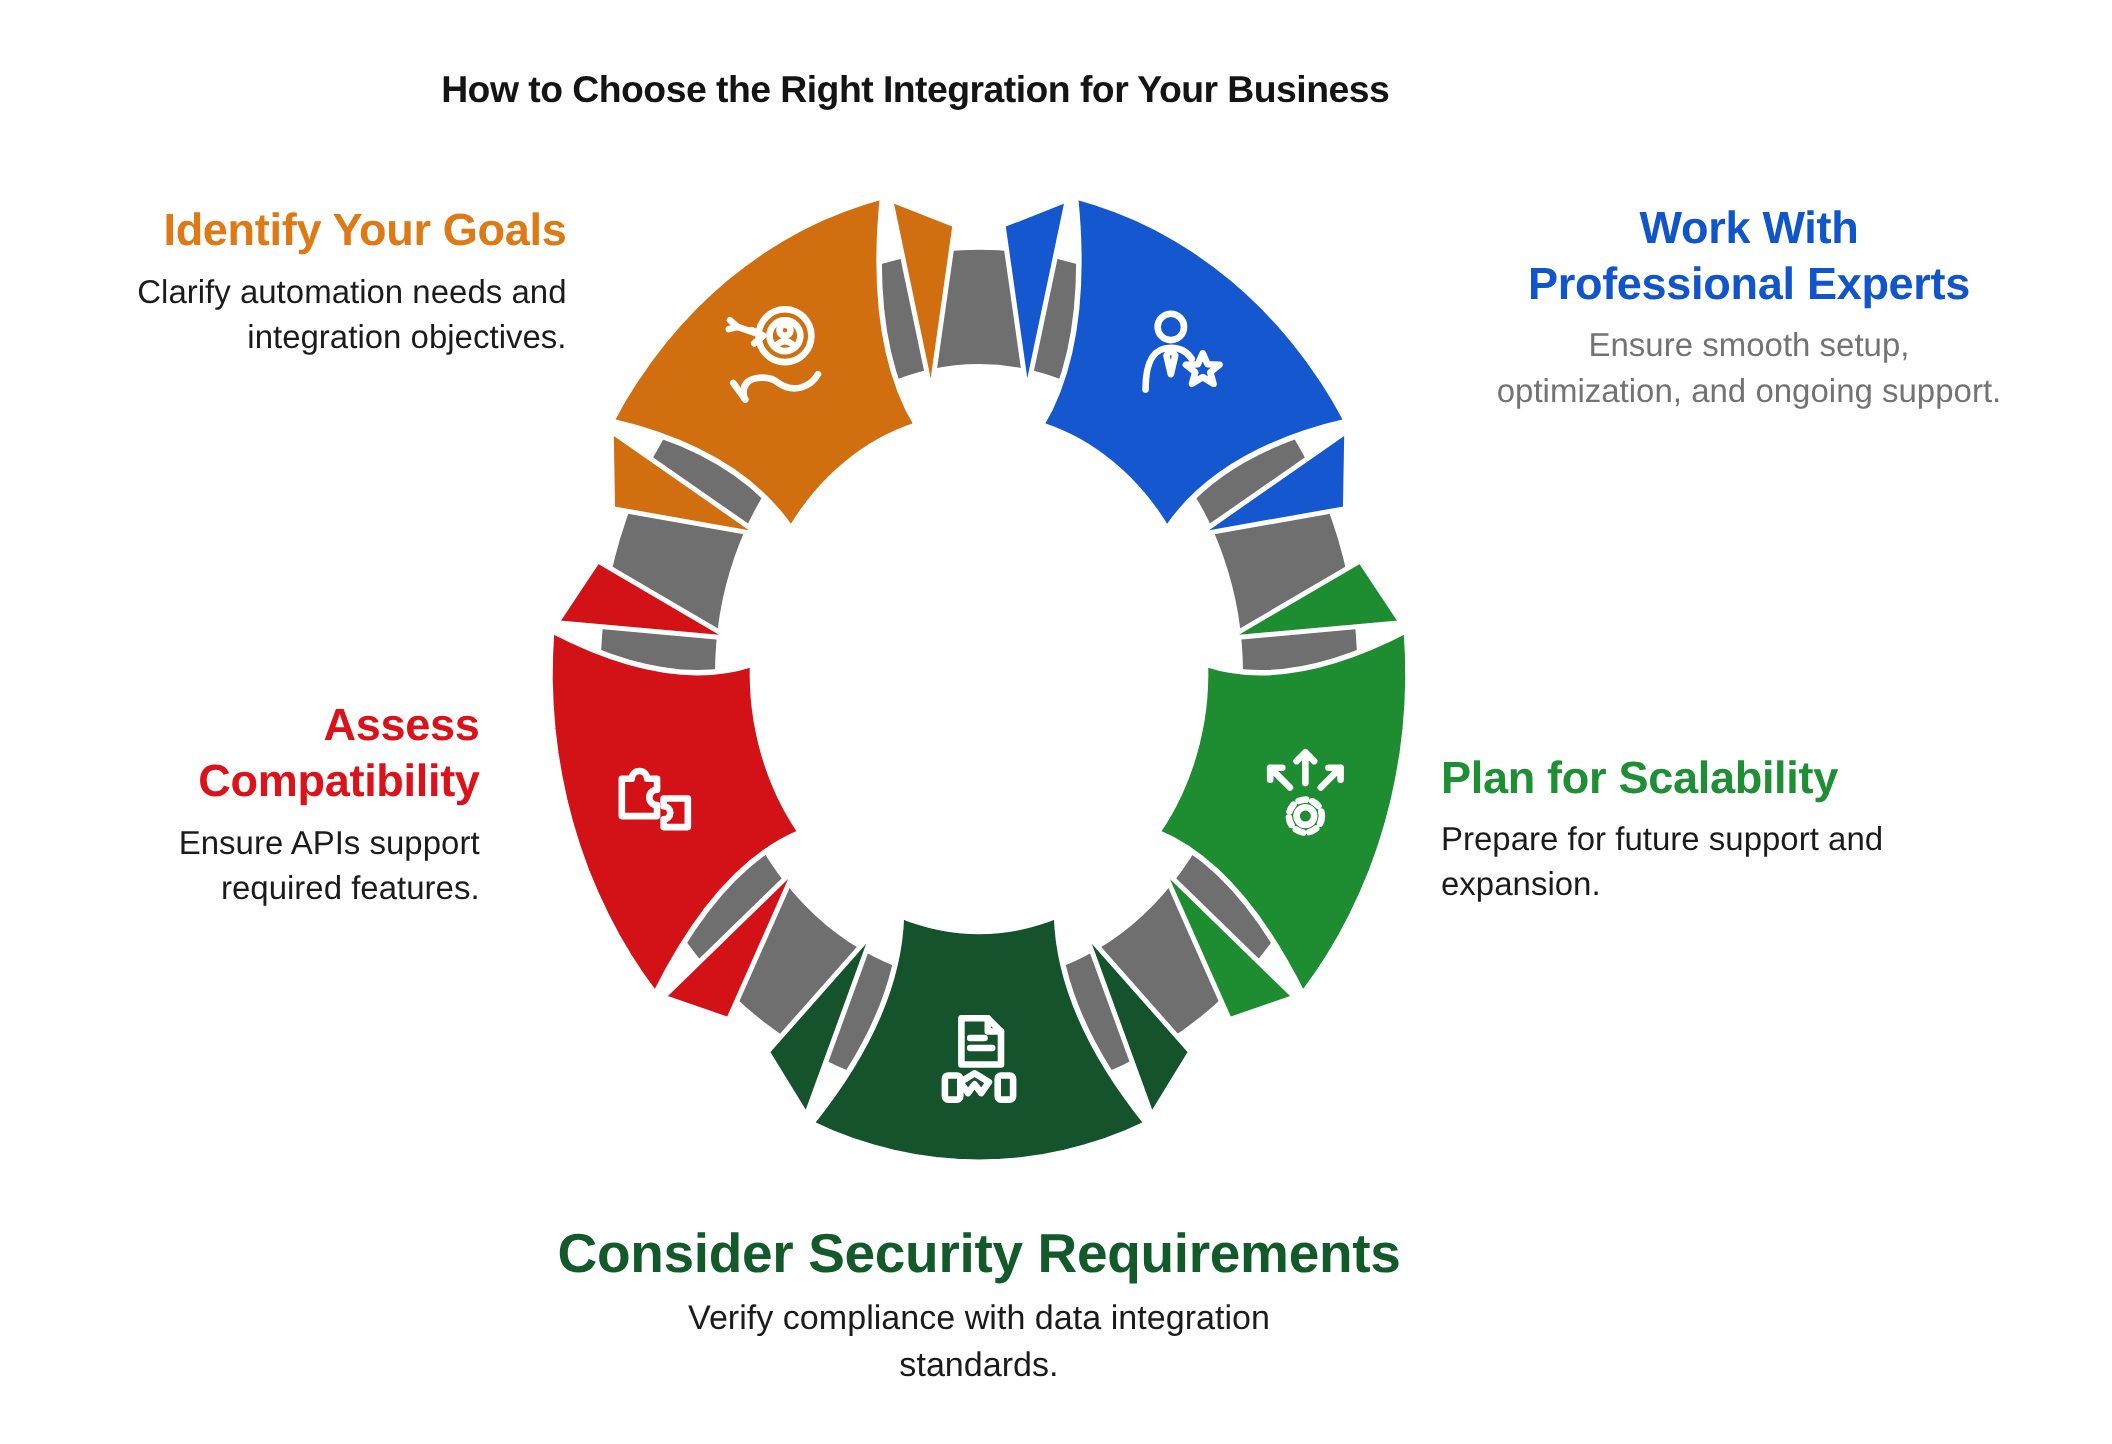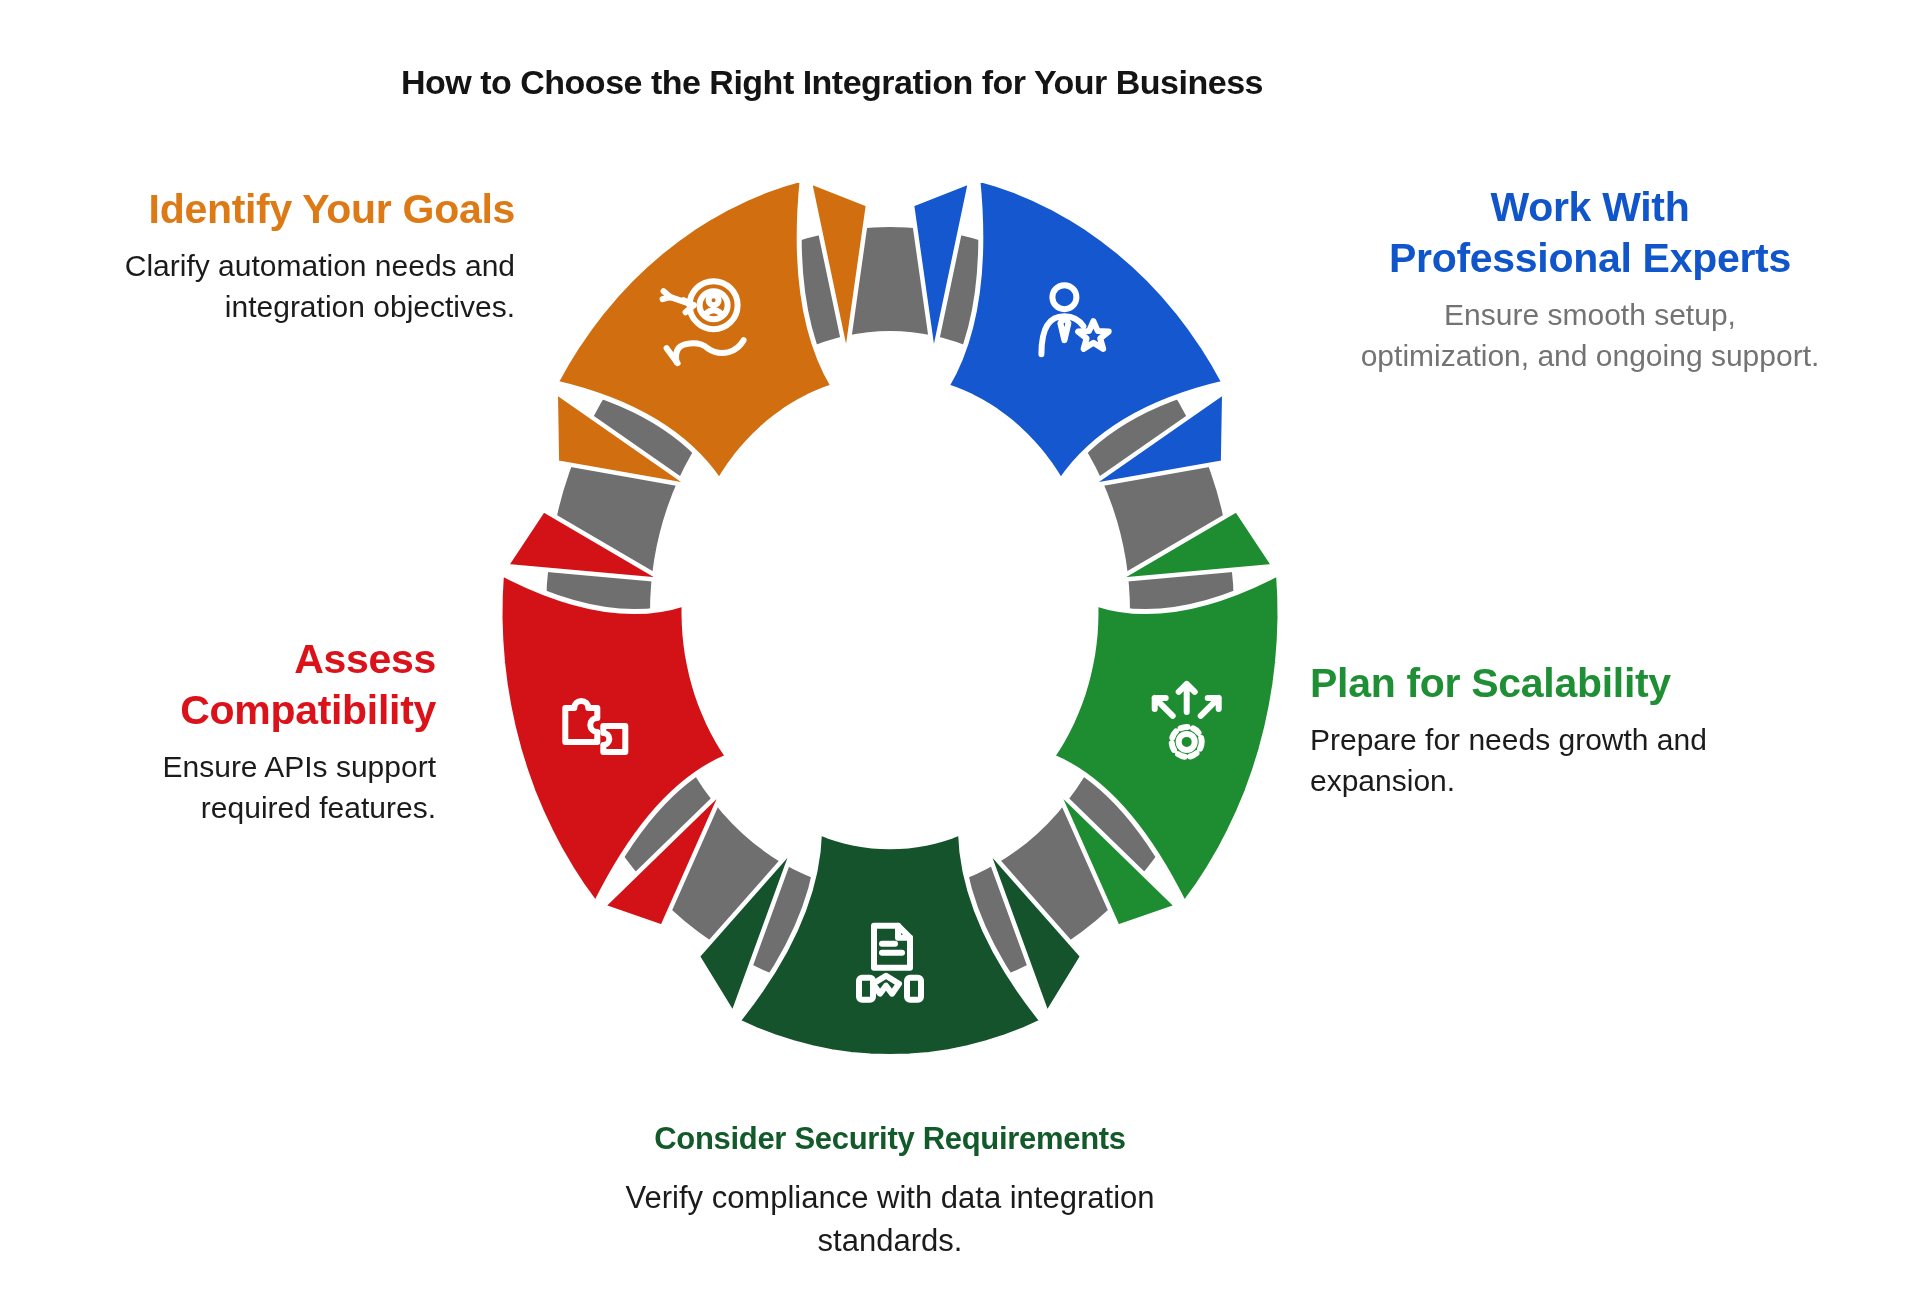--- a/index.html
+++ b/index.html
@@ -12,28 +12,28 @@
     position:absolute;top:40px;left:832px;transform:translateX(-50%);
     white-space:nowrap;font-size:34px;font-weight:700;letter-spacing:-0.5px;
     z-index:3;
   }
   #cycle-svg{position:absolute;left:0;top:0;z-index:1;}
   .step{position:absolute;z-index:2;}
   .step-title{
     font-weight:700;font-size:41px;line-height:51px;
     white-space:pre-line;letter-spacing:-0.3px;
   }
-  .step-title.lg{font-size:31px;line-height:54px;}
+  .step-title.lg{font-size:50px;line-height:54px;}
   .step-desc{
     font-size:30px;line-height:41px;white-space:pre-line;margin-top:10px;
   }
   .step-desc.lg{font-size:31px;line-height:43px;}
   #block-identify{top:184px;right:1405px;width:620px;text-align:right;}
   #block-experts{top:182px;left:1310px;width:560px;text-align:center;}
-  #block-scalability{top:658px;left:1310px;width:560px;text-align:left;}
+  #block-scalability{top:682px;left:1310px;width:560px;text-align:left;}
   #block-security{top:1112px;left:390px;width:1000px;text-align:center;}
   #block-compat{top:634px;right:1484px;width:520px;text-align:right;}
 </style>
 </head>
 <body>
 
 <h1 id="page-title" style="color: rgb(20, 20, 20);">How to Choose the Right Integration for Your Business</h1>
 
 <svg id="cycle-svg" width="1920" height="1313" viewBox="0 0 1920 1313">
   <defs>
@@ -115,21 +115,21 @@
 
 <div class="step" id="block-experts">
   <div class="step-title" style="color: rgb(17, 85, 203);">Work With
 Professional Experts</div>
   <div class="step-desc" style="color: #737373;">Ensure smooth setup,
 optimization, and ongoing support.</div>
 </div>
 
 <div class="step" id="block-scalability">
   <div class="step-title" style="color: rgb(31, 143, 53);">Plan for Scalability</div>
-  <div class="step-desc" style="color: rgb(27, 27, 27);">Prepare for needs growth and
+  <div class="step-desc" style="color: rgb(27, 27, 27);">Prepare for future support and
 expansion.</div>
 </div>
 
 <div class="step" id="block-security">
   <div class="step-title lg" style="color: rgb(19, 90, 43);">Consider Security Requirements</div>
   <div class="step-desc lg" style="color: rgb(27, 27, 27);">Verify compliance with data integration
 standards.</div>
 </div>
 
 <div class="step" id="block-compat">

